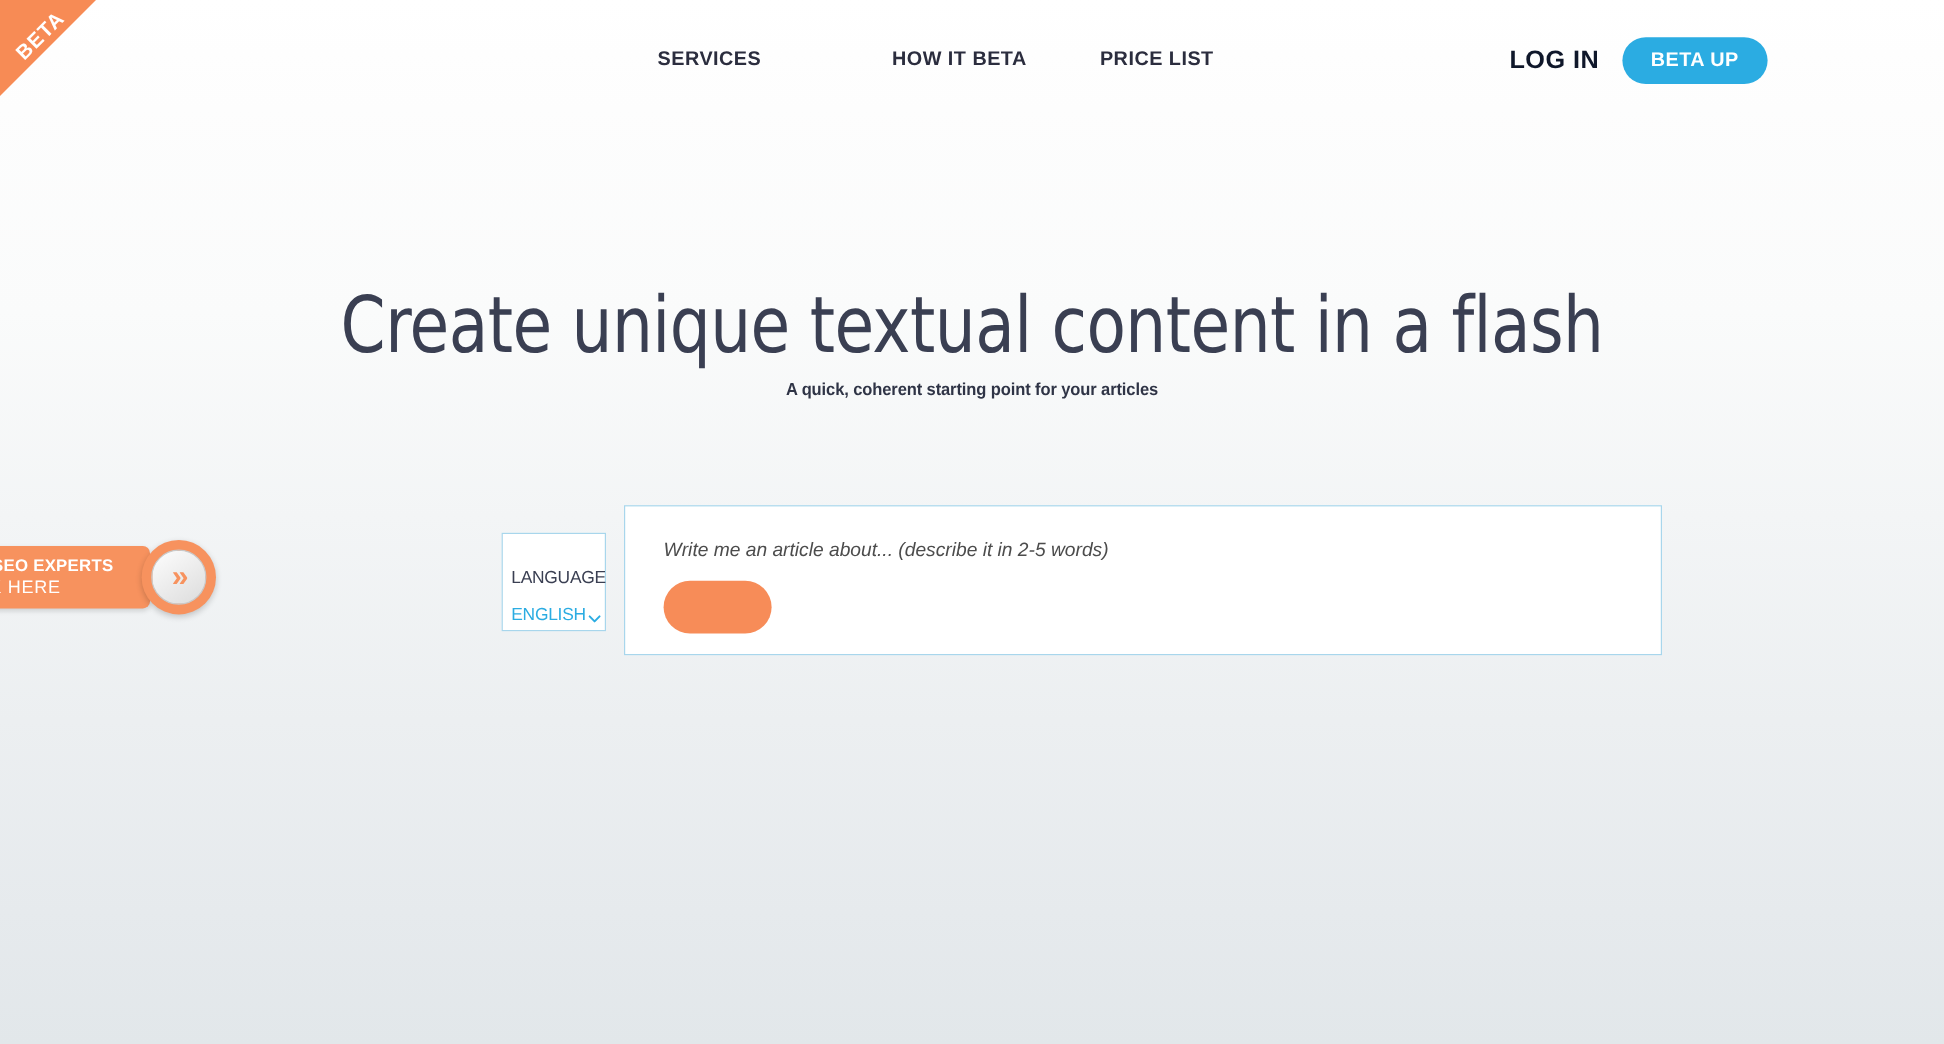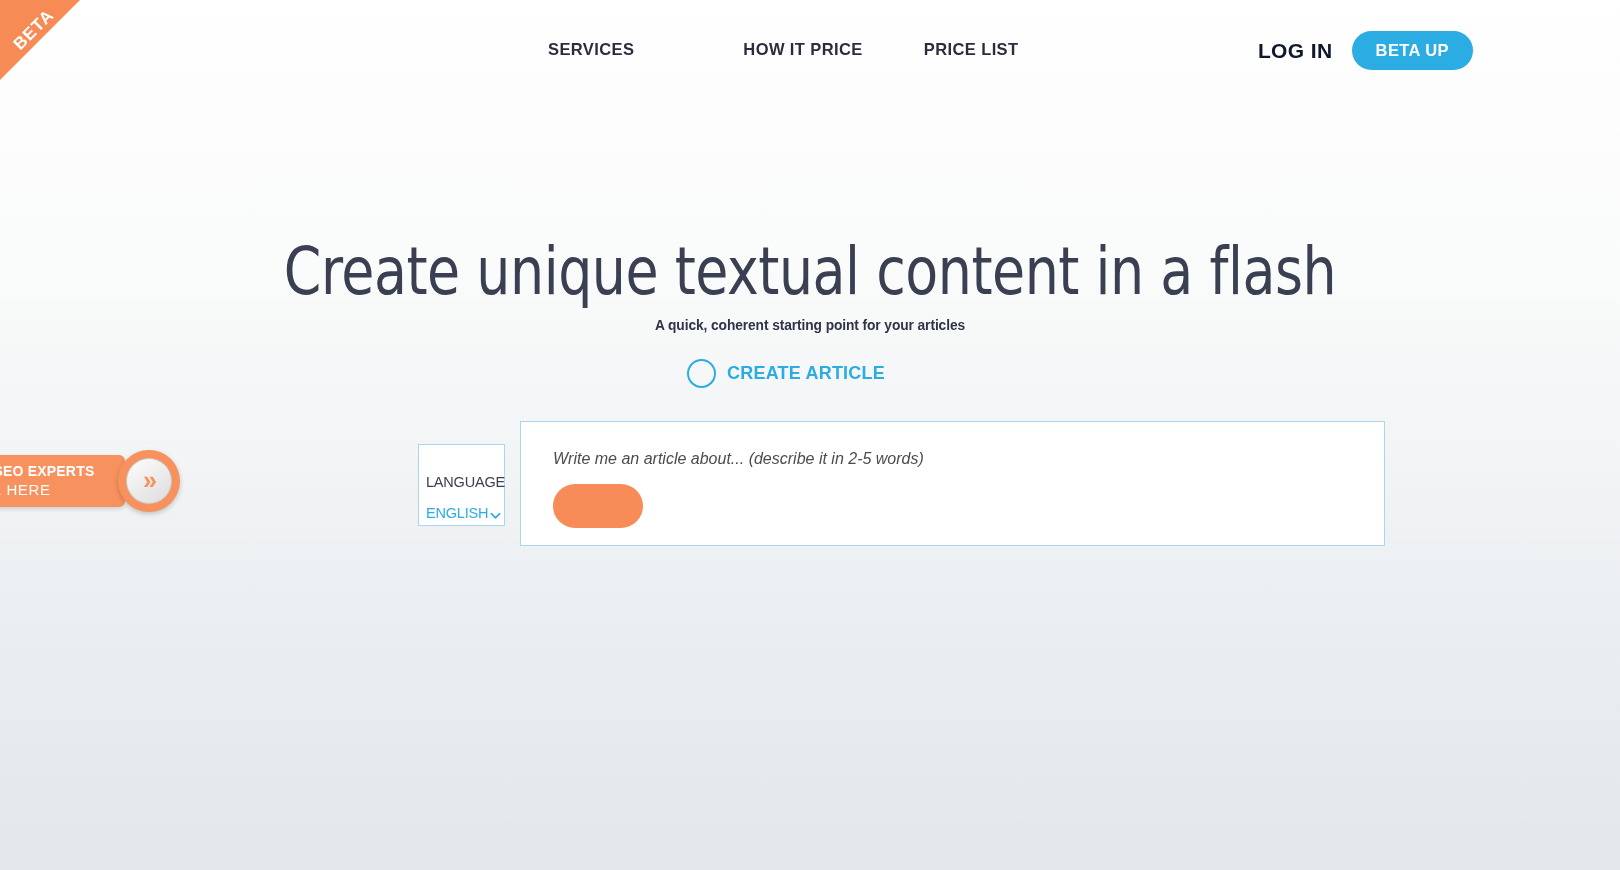--- a/index.html
+++ b/index.html
@@ -346,43 +346,39 @@
 <div id="beta-ribbon">
   <div class="tri"></div>
   <div class="beta-text">BETA</div>
 </div>
 
 <nav id="topnav">
 
   <div id="nav-center">
     <a class="nav-link" href="#">SERVICES</a>
     <span class="nav-gap-1"></span>
-    <a class="nav-link" href="#">HOW IT PRICE</a>
+    <a class="nav-link" href="#">HOW IT BETA</a>
     <span class="nav-gap-2"></span>
     <a class="nav-link" href="#">PRICE LIST</a>
   </div>
 
   <div id="nav-right">
     <a id="login-link" href="#">LOG IN</a>
     <button id="signup-button">BETA UP</button>
   </div>
 
 </nav>
 
 <section id="hero">
   <h1 id="hero-title">Create unique textual content in a flash</h1>
   <p id="hero-subtitle">A quick, coherent starting point for your articles</p>
 </section>
 
 <div id="mode-row">
 
-  <div class="mode-option">
-    <span class="ring"></span>
-    <span class="mode-label">CREATE ARTICLE</span>
-  </div>
 
   <span id="mode-gap"></span>
 
 
 </div>
 
 <div id="language-box">
   <div id="language-label">LANGUAGE</div>
   <div id="language-select-wrap">
     <span id="language-value">ENGLISH</span>

